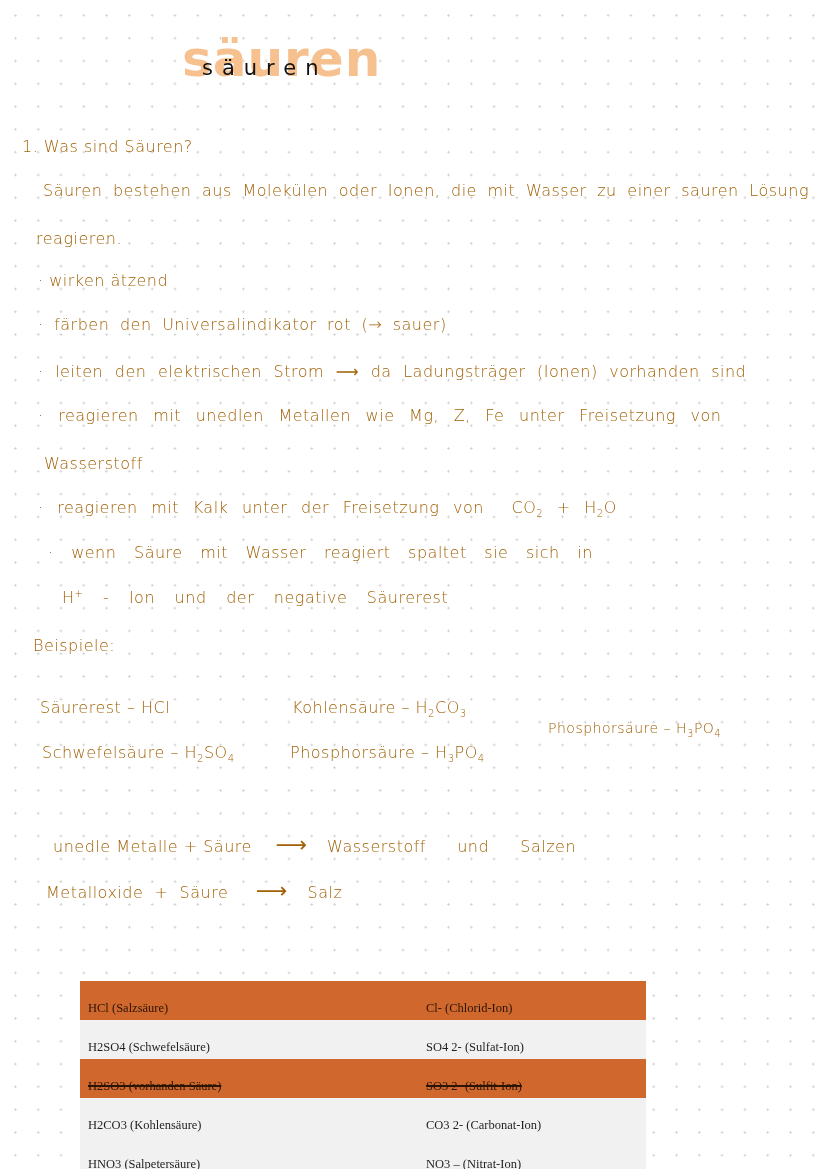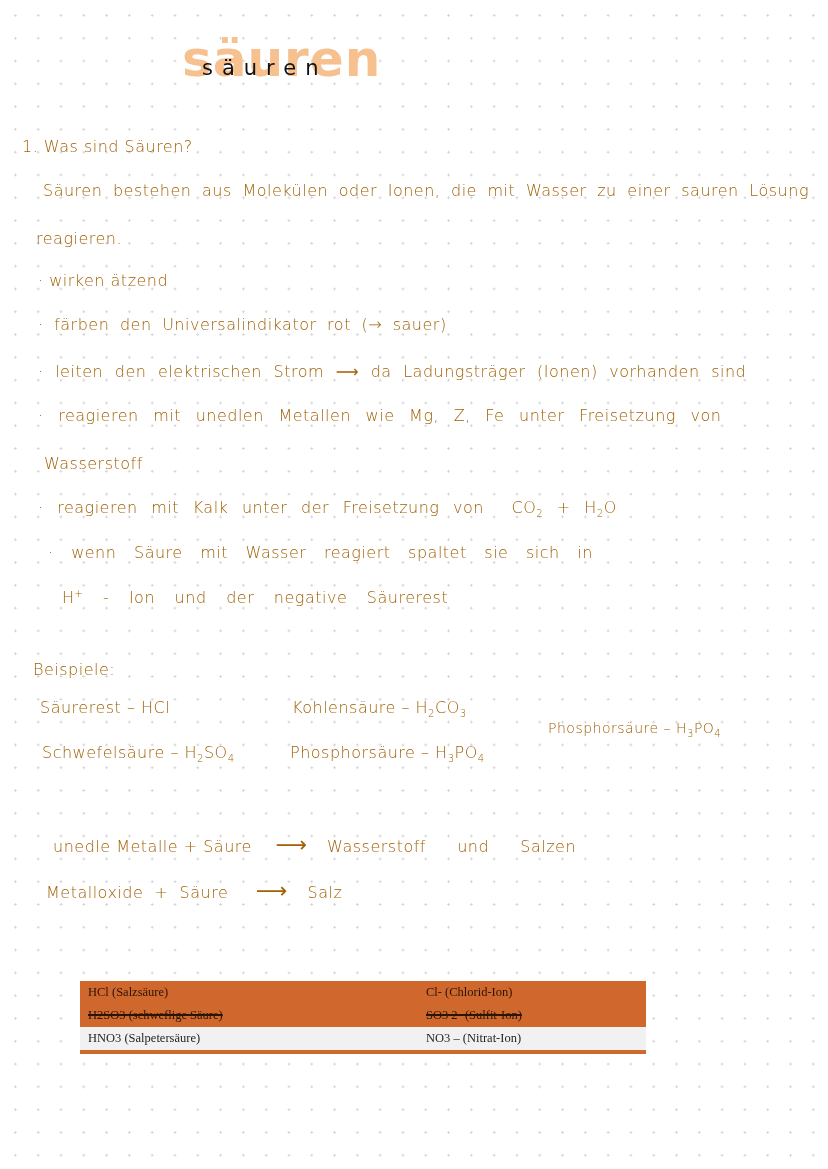--- a/index.html
+++ b/index.html
@@ -31,21 +31,21 @@
   }
   .s17 { font-size: 16px; }
   sub, sup { font-size: 10px; }
 
   .ion-table {
     position: absolute; left: 80px; top: 981px; width: 566px;
     border-collapse: collapse;
     font-family: "Liberation Serif", serif; font-size: 12.5px;
     border-bottom: 4px solid #d0672d;
   }
-  .ion-table td { height: 15px; padding: 0 0 0 8px; line-height: 23px; vertical-align: middle; }
+  .ion-table td { height: 15px; padding: 16px 0 0 8px; line-height: 23px; vertical-align: middle; }
   .ion-table td.c2 { padding-left: 4px; width: 220px; }
   .ion-table tr.orange td { background: #d0672d; color: #2a1508; }
   .ion-table tr.light td { background: #f1f1f1; color: #1e1e1e; }
   .strike span { text-decoration: line-through; text-decoration-thickness: 1.5px; }
 </style>
 </head>
 <body>
 
 <div class="title-wrap">
   <div class="title-bg">säuren</div>
@@ -65,21 +65,21 @@
 <div class="hw s17" style="left:38px; top:498px; word-spacing:8px;">
   <span>· reagieren mit Kalk unter der Freisetzung von</span>
   <span style="margin-left:14px;"><span>CO</span><sub>2</sub><span> + H</span><sub>2</sub><span>O</span></span>
 </div>
 <div class="hw s17" style="left:48px; top:543px; word-spacing:12px;">· wenn Säure mit Wasser reagiert spaltet sie sich in</div>
 <div class="hw s17" style="left:62px; top:588px; word-spacing:14px;">
   <span><span>H</span><sup>+</sup></span>
   <span>- Ion und der negative Säurerest</span>
 </div>
 
-<div class="hw s17" style="left:33px; top:660px;">Beispiele:</div>
+<div class="hw s17" style="left:33px; top:636px;">Beispiele:</div>
 
 <div class="hw s17" style="left:40px; top:698px;">
   <span>Säurerest</span><span> – </span><span>HCl</span>
 </div>
 <div class="hw s17" style="left:292px; top:698px;">
   <span>Kohlensäure</span><span> – </span><span>H</span><sub>2</sub><span>CO</span><sub>3</sub>
 </div>
 <div class="hw" style="left:548px; top:700px; font-size:14px;margin-top:20px;">
   <span>Phosphorsäure</span><span> – </span><span>H</span><sub>3</sub><span>PO</span><sub>4</sub>
 </div>
@@ -100,22 +100,30 @@
   <span style="margin:0 14px 0 22px; font-size:22px;">⟶</span>
   <span>Salz</span>
 </div>
 
 <table class="ion-table">
   <tbody>
     <tr class="orange">
       <td>HCl (Salzsäure)</td>
       <td class="c2">Cl- (Chlorid-Ion)</td>
     </tr>
+    <tr class="light">
+      <td>H2SO4 (Schwefelsäure)</td>
+      <td class="c2">SO4 2- (Sulfat-Ion)</td>
+    </tr>
     <tr class="orange strike">
-      <td><span>H2SO3 (schweflige Säure)</span></td>
+      <td><span>H2SO3 (vorhanden Säure)</span></td>
       <td class="c2"><span>SO3 2- (Sulfit-Ion)</span></td>
+    </tr>
+    <tr class="light">
+      <td>H2CO3 (Kohlensäure)</td>
+      <td class="c2">CO3 2- (Carbonat-Ion)</td>
     </tr>
     <tr class="light">
       <td>HNO3 (Salpetersäure)</td>
       <td class="c2">NO3 – (Nitrat-Ion)</td>
     </tr>
   </tbody>
 </table>
 
 </body></html>

